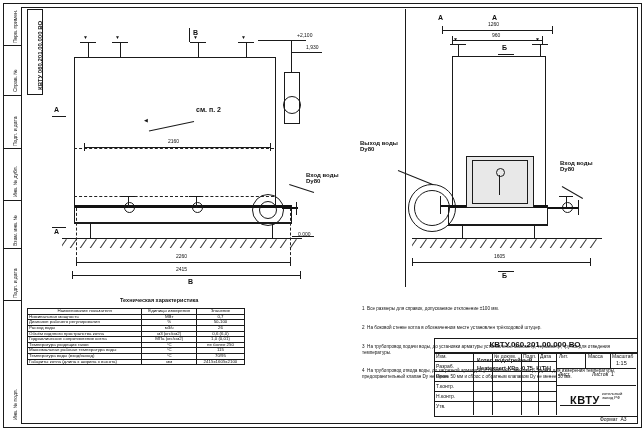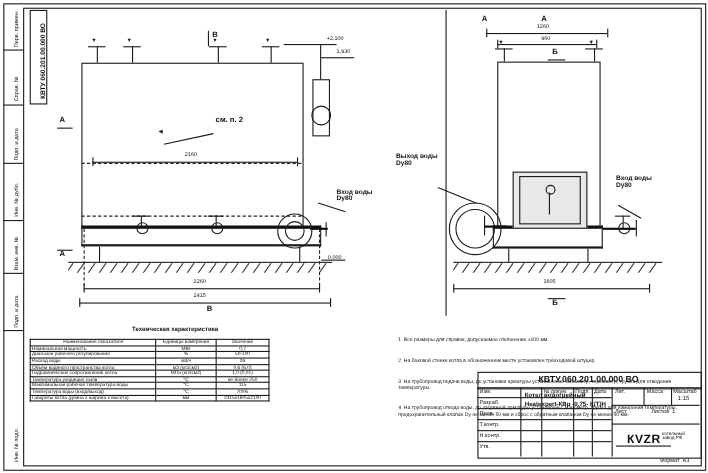--- a/index.html
+++ b/index.html
@@ -338,21 +338,21 @@
   <div class="txt" style="left:588px;top:354px;">Масса</div>
   <div class="txt" style="left:612px;top:354px;">Масштаб</div>
   <div class="txt" style="left:616px;top:361px;font-size:5.5px;">1:15</div>
   <div class="txt" style="left:559px;top:372px;">Лист</div>
   <div class="txt" style="left:592px;top:372px;">Листов  1</div>
 
   <div class="txt b" style="left:477px;top:358px;font-size:5.6px;">Котел водогрейный</div>
   <div class="txt b" style="left:477px;top:366px;font-size:5.6px;">Heatexpert-КВр -0,75- К(Т)Н</div>
 
   <div class="logo" style="left:570px;top:390px;">
-    <span class="txt b" style="left:0;top:0;position:relative;font-size:11px;letter-spacing:0.5px;">КVZR</span>
+    <span class="txt b" style="left:0;top:0;position:relative;font-size:11px;letter-spacing:0.5px;">КВТУ</span>
   </div>
   <div class="txt" style="left:602px;top:392px;font-size:4.2px;">котельный
 завод РФ</div>
   <div class="ln h" style="left:560px;top:405px;width:50px;height:1px;"></div>
 
   <div class="txt" style="left:600px;top:417px;">Формат  A3</div>
 
 </div>
 
 </body></html>

